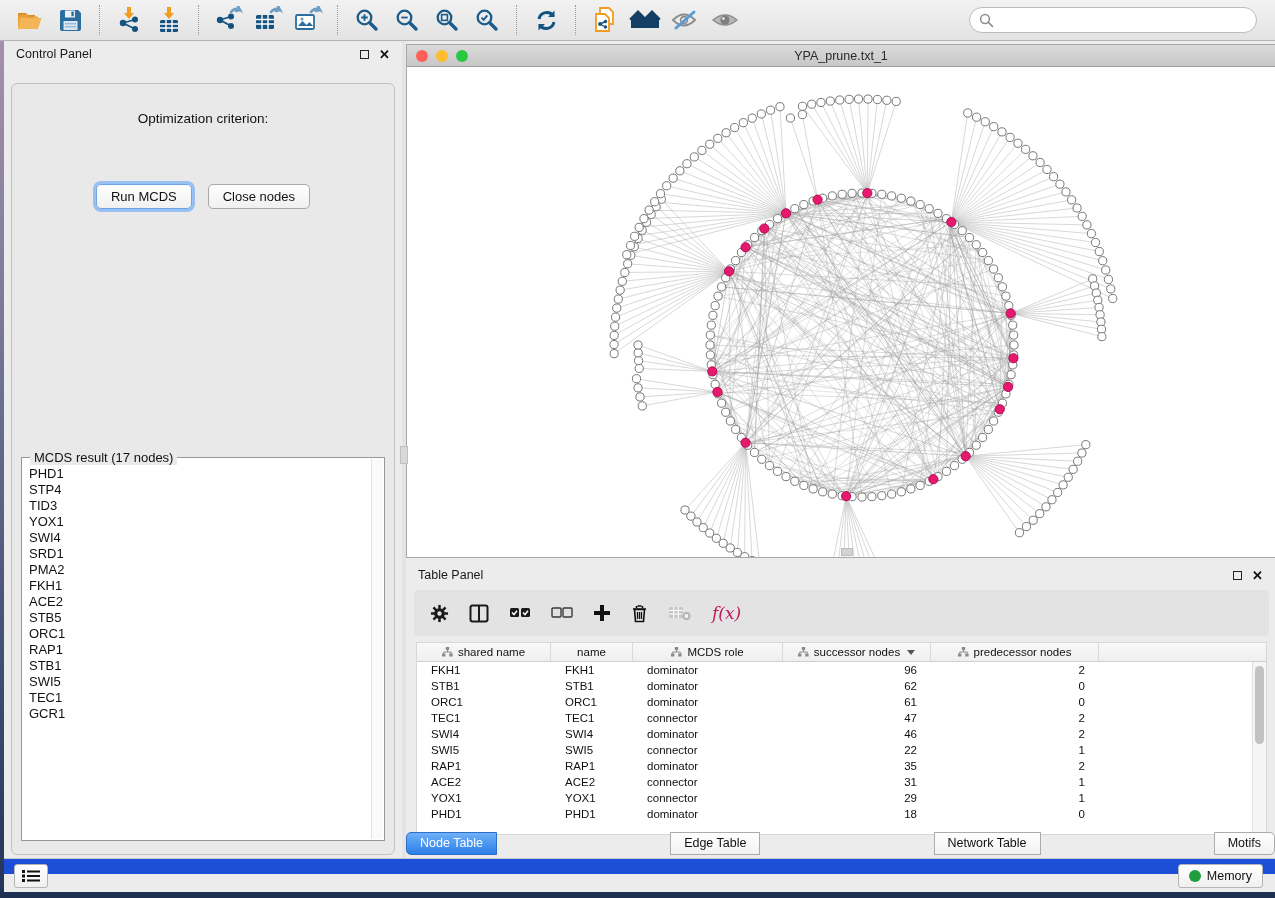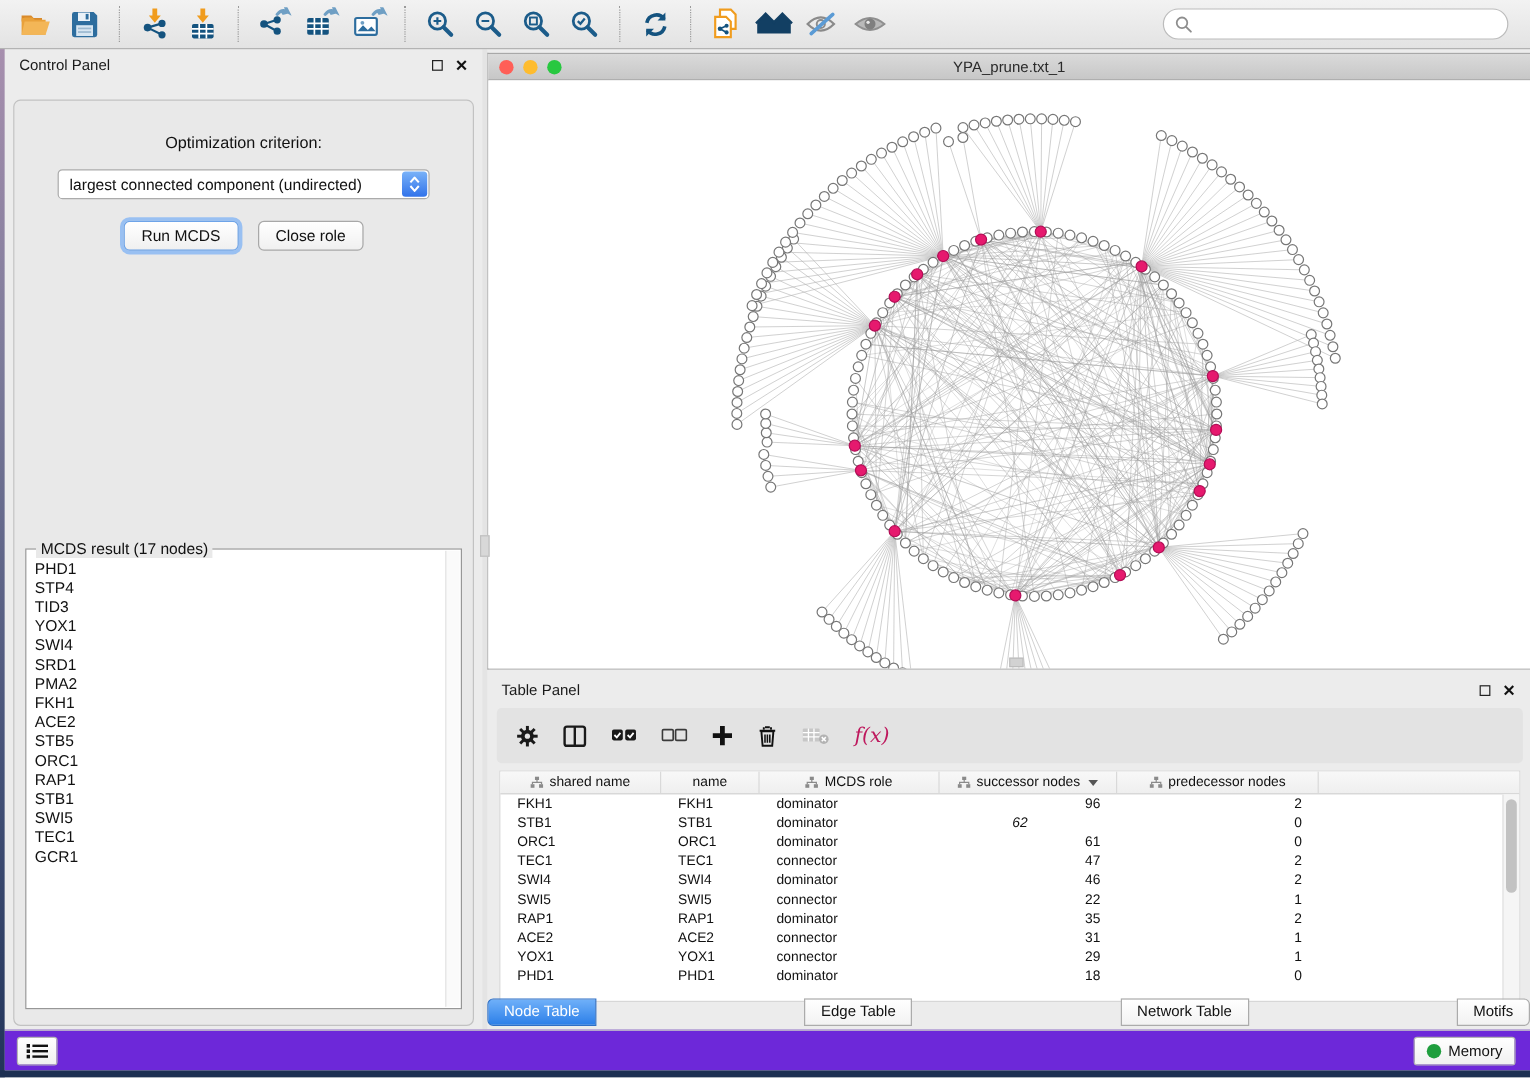--- a/index.html
+++ b/index.html
@@ -82,21 +82,21 @@
     border-right:1px solid #d9d9d9; color:#111; overflow:hidden; white-space:nowrap; }
   .sort-caret { width:0; height:0; border-left:4px solid transparent; border-right:4px solid transparent; border-top:5px solid #555; margin-left:2px; }
   .t-body { position:absolute; top:19px; left:0; right:14px; bottom:0; overflow:hidden; }
   .t-row { display:flex; height:16px; }
   .t-cell { font-size:11.5px; line-height:16px; white-space:nowrap; overflow:hidden; }
   .t-vscroll { position:absolute; top:19px; right:0; bottom:0; width:14px; background:#f5f5f5; border-left:1px solid #e0e0e0; }
   .t-thumb { position:absolute; top:4px; left:2px; width:9px; height:78px; background:#c2c2c2; border-radius:5px; }
   .tp-tabs { position:absolute; bottom:3px; left:0; right:0; display:flex; justify-content:space-between; }
 
   
-  .statusbar { position:absolute; left:4px; right:0; top:858px; height:34px; background:#6d28d9;
+  .statusbar { position:absolute; left:4px; right:0; top:858px; height:16px; background:#1d4ed8;
     border-top:1px solid #c7c7c7; z-index:40; }
   .list-btn { position:absolute; left:10px; top:5px; width:34px; height:24px; background:linear-gradient(#fff,#f0f0f0);
     border:1px solid #b5b5b5; border-radius:3px; display:flex; align-items:center; justify-content:center; }
   .memory-btn { position:absolute; right:12px; top:5px; height:24px; background:linear-gradient(#fff,#f0f0f0);
     border:1px solid #b5b5b5; border-radius:3px; display:flex; align-items:center; gap:6px; padding:0 10px; font-size:12.5px; }
   .mem-dot { width:12px; height:12px; border-radius:50%; background:#1f9e3e; }
 </style>
 </head>
 <body>
 
@@ -251,34 +251,23 @@
 <div class="control-panel">
   <div class="panel-titlebar">
     <span>Control Panel</span>
     <span class="panel-winbtns">
       <span class="float-box"></span>
       <span class="close-x">✕</span>
     </span>
   </div>
   <div class="cp-content">
     <div class="opt-label">Optimization criterion:</div>
-    <div class="dropdown">
-      <span class="dd-text">largest connected component (undirected)</span>
-      <span class="dd-stepper">
-        <svg width="9" height="6" viewBox="0 0 9 6">
-            <path d="M1 5 L4.5 1 L8 5" fill="none" stroke="#fff" stroke-width="1.7"></path>
-          </svg>
-        <svg width="9" height="6" viewBox="0 0 9 6">
-            <path d="M1 1 L4.5 5 L8 1" fill="none" stroke="#fff" stroke-width="1.7"></path>
-          </svg>
-      </span>
-    </div>
     <div class="btn-row">
       <button class="push-btn focused">Run MCDS</button>
-      <button class="push-btn">Close role</button>
+      <button class="push-btn">Close nodes</button>
     </div>
     <div class="mcds-box">
       <span class="mcds-legend">MCDS result (17 nodes)</span>
       <div class="mcds-list" id="mcds-list">
           <div class="mcds-item">PHD1</div>
           <div class="mcds-item">STP4</div>
           <div class="mcds-item">TID3</div>
           <div class="mcds-item">YOX1</div>
           <div class="mcds-item">SWI4</div>
           <div class="mcds-item">SRD1</div>
@@ -1160,21 +1149,21 @@
           <div class="t-cell" style="width: 134px; text-align: left; padding: 0px 0px 0px 14px;">FKH1</div>
           <div class="t-cell" style="width: 82px; text-align: left; padding: 0px 0px 0px 14px;">FKH1</div>
           <div class="t-cell" style="width: 150px; text-align: left; padding: 0px 0px 0px 14px;">dominator</div>
           <div class="t-cell" style="width: 148px; text-align: right; padding: 0px 14px 0px 0px;">96</div>
           <div class="t-cell" style="width: 168px; text-align: right; padding: 0px 14px 0px 0px;">2</div>
         </div>
         <div class="t-row">
           <div class="t-cell" style="width: 134px; text-align: left; padding: 0px 0px 0px 14px;">STB1</div>
           <div class="t-cell" style="width: 82px; text-align: left; padding: 0px 0px 0px 14px;">STB1</div>
           <div class="t-cell" style="width: 150px; text-align: left; padding: 0px 0px 0px 14px;">dominator</div>
-          <div class="t-cell" style="width: 148px; text-align: center; padding: 0px 14px 0px 0px; font-style: italic;">62</div>
+          <div class="t-cell" style="width: 148px; text-align: right; padding: 0px 14px 0px 0px;">62</div>
           <div class="t-cell" style="width: 168px; text-align: right; padding: 0px 14px 0px 0px;">0</div>
         </div>
         <div class="t-row">
           <div class="t-cell" style="width: 134px; text-align: left; padding: 0px 0px 0px 14px;">ORC1</div>
           <div class="t-cell" style="width: 82px; text-align: left; padding: 0px 0px 0px 14px;">ORC1</div>
           <div class="t-cell" style="width: 150px; text-align: left; padding: 0px 0px 0px 14px;">dominator</div>
           <div class="t-cell" style="width: 148px; text-align: right; padding: 0px 14px 0px 0px;">61</div>
           <div class="t-cell" style="width: 168px; text-align: right; padding: 0px 14px 0px 0px;">0</div>
         </div>
         <div class="t-row">

